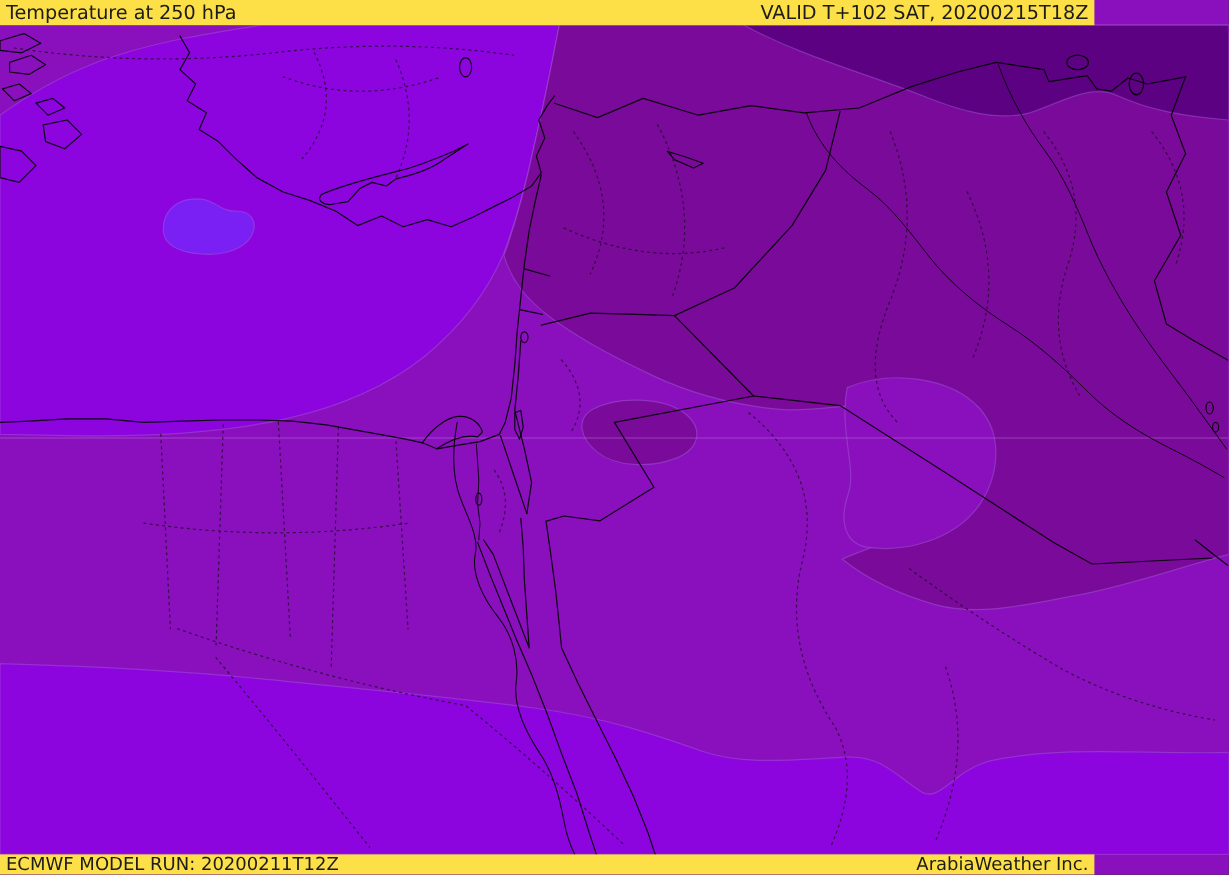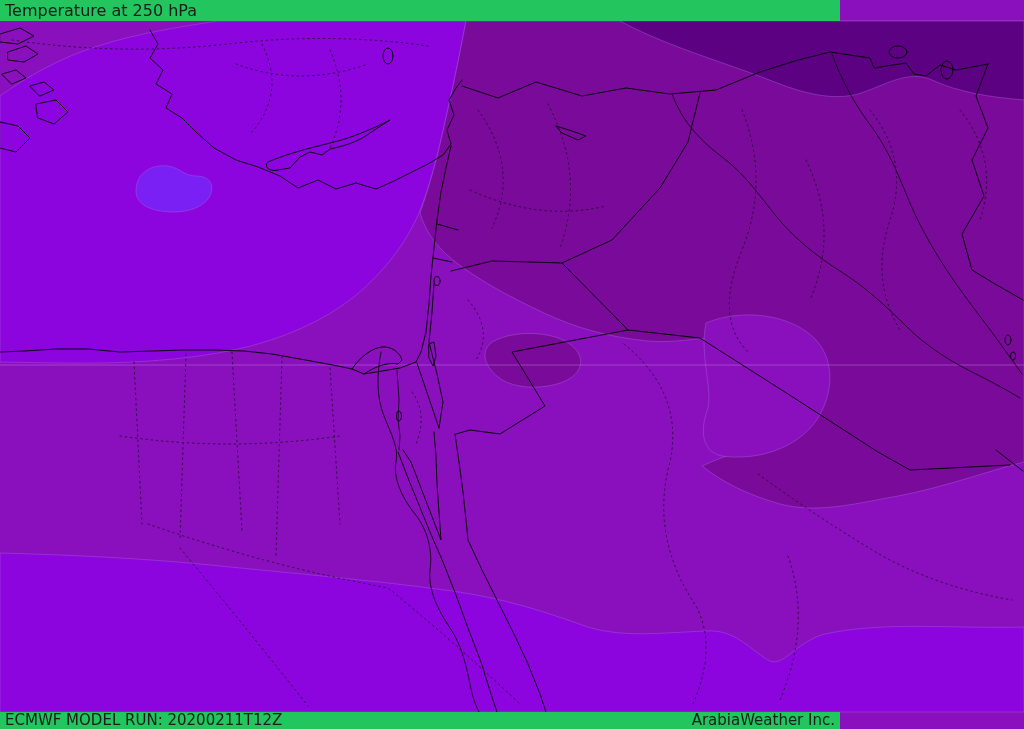--- a/index.html
+++ b/index.html
@@ -3,21 +3,21 @@
 <meta charset="utf-8">
 <style>
   html,body{margin:0;padding:0;background:#444;}
   .app{
     position:relative;width:1024px;height:729px;overflow:hidden;
     font-family:"DejaVu Sans","Liberation Sans",sans-serif;
     background:#8a10bd;
   }
   .map-svg{position:absolute;left:0;top:0;width:1024px;height:729px;display:block;}
   .bar{
-    position:absolute;left:0;width:840px;background:#22c55e;color:#1c1c1c;
+    position:absolute;left:0;width:912px;background:#fde047;color:#1c1c1c;
     display:flex;justify-content:space-between;align-items:center;
     box-sizing:border-box;padding:0 5px;white-space:nowrap;
   }
   .bar.top{top:0;height:21px;font-size:16px;}
   .bar.bottom{top:712px;height:17px;font-size:15px;justify-content:space-between;}
   .bar span{display:block;line-height:1;}
 </style>
 </head>
 <body>
 
@@ -157,20 +157,21 @@
       <path d="M556,126 L572,131 L586,136 L578,140 L562,133 Z"></path>
       <ellipse cx="898" cy="52" rx="9" ry="6"></ellipse>
       <ellipse cx="947" cy="70" rx="6" ry="9"></ellipse>
       <ellipse cx="437" cy="281" rx="3" ry="4.5"></ellipse>
       <path d="M429,344 L434,342 L436,356 L433,366 L429,358 Z"></path>
     </g>
   </svg>
 
   <div class="bar top">
     <span>Temperature at 250 hPa</span>
+    <span>VALID T+102 SAT, 20200215T18Z</span>
   </div>
 
   <div class="bar bottom">
     <span>ECMWF MODEL RUN: 20200211T12Z</span>
     <span>ArabiaWeather Inc.</span>
   </div>
 
 </div>
 
 </body></html>

